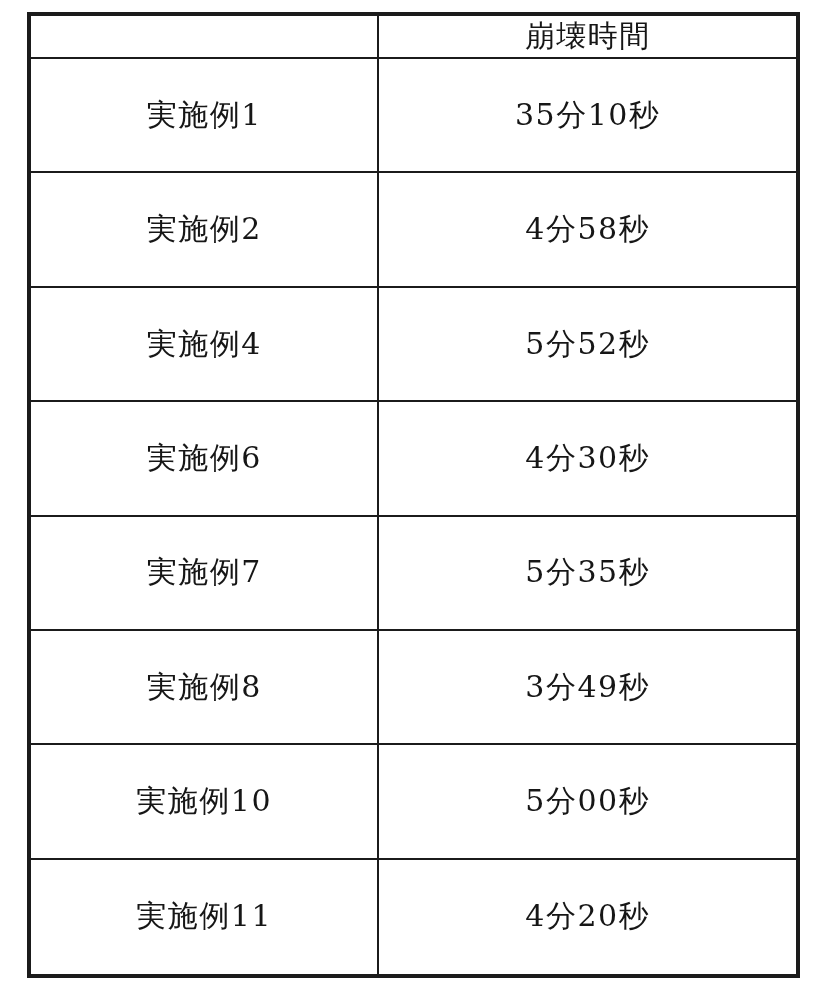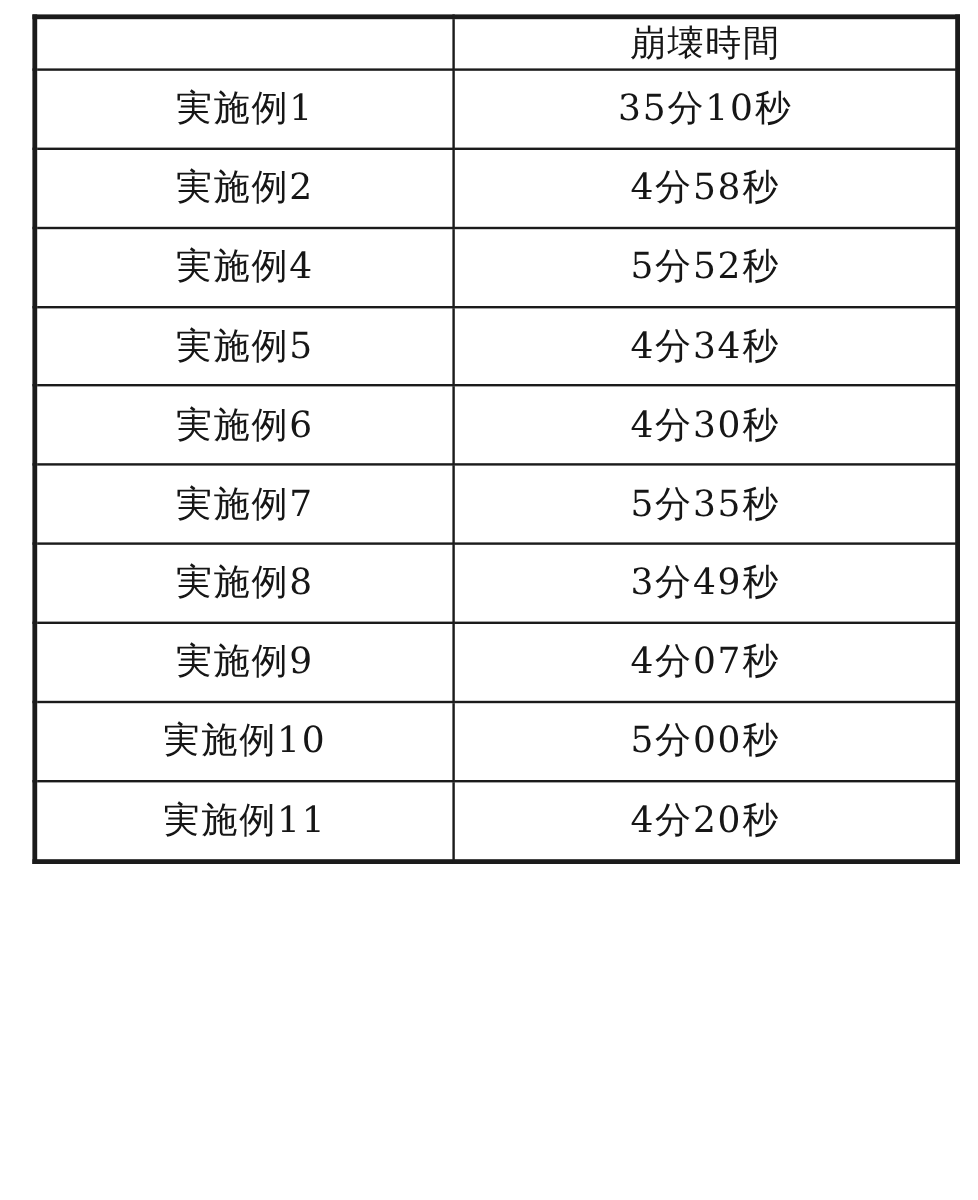--- a/index.html
+++ b/index.html
@@ -13,21 +13,21 @@
     position: relative;
     overflow: hidden;
   }
 
   
   .tbl {
     position: absolute;
     left: 27px;
     top: 12px;
     width: 773px;
-    height: 708px;
+    height: 966px;
     border-collapse: collapse;
     table-layout: fixed;
     border: 4px solid var(--border-color, #1b1b1b);
   }
   .tbl th,
   .tbl td {
     border: 2px solid var(--border-color, #1b1b1b);
     text-align: center;
     vertical-align: middle;
     font-size: 30px;
@@ -60,38 +60,30 @@
         </tr>
         <tr>
           <td class="col-example">実施例2</td>
           <td class="col-time">4分58秒</td>
         </tr>
         <tr>
           <td class="col-example">実施例4</td>
           <td class="col-time">5分52秒</td>
         </tr>
         <tr>
-          <td class="col-example">実施例5</td>
-          <td class="col-time">4分34秒</td>
-        </tr>
-        <tr>
           <td class="col-example">実施例6</td>
           <td class="col-time">4分30秒</td>
         </tr>
         <tr>
           <td class="col-example">実施例7</td>
           <td class="col-time">5分35秒</td>
         </tr>
         <tr>
           <td class="col-example">実施例8</td>
           <td class="col-time">3分49秒</td>
-        </tr>
-        <tr>
-          <td class="col-example">実施例9</td>
-          <td class="col-time">4分07秒</td>
         </tr>
         <tr>
           <td class="col-example">実施例10</td>
           <td class="col-time">5分00秒</td>
         </tr>
         <tr>
           <td class="col-example">実施例11</td>
           <td class="col-time">4分20秒</td>
         </tr>
       </tbody>

